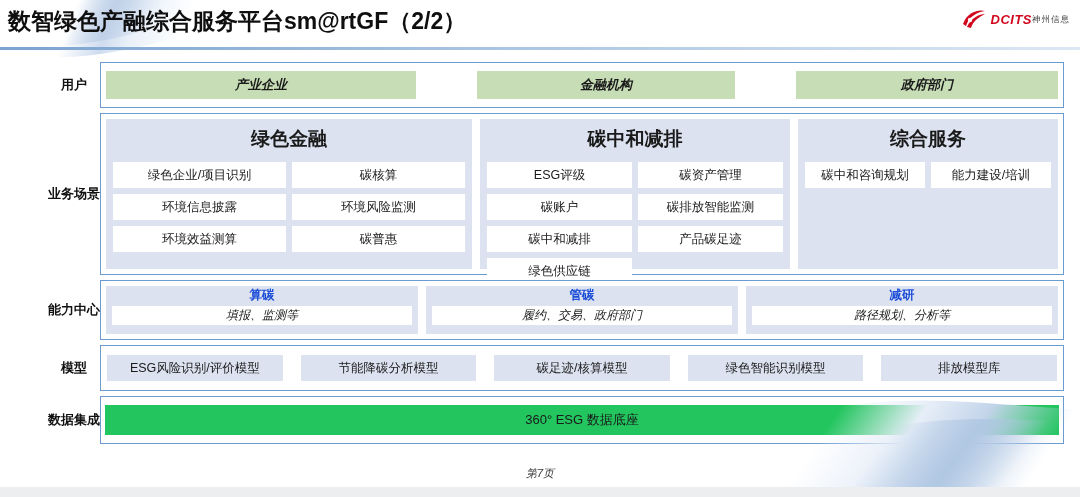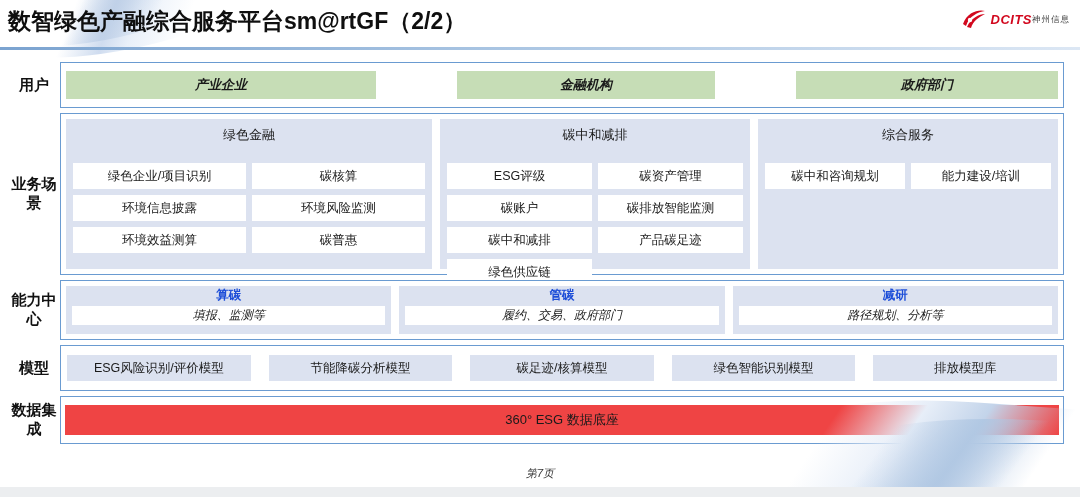--- a/index.html
+++ b/index.html
@@ -35,39 +35,39 @@
   .logo{position:absolute;right:10px;top:8px;display:flex;align-items:center;gap:4px;}
   .logo-mark{width:26px;height:22px;flex:0 0 auto;}
   .logo-txt{display:flex;flex-direction:row;line-height:1;}
   .logo-en{font-size:13px;font-weight:bold;color:#d2081e;letter-spacing:.5px;font-style:italic;}
   .logo-cn{font-size:8.5px;color:#444;letter-spacing:1px;margin-top:2px;}
 
   
   .grid{position:absolute;left:8px;top:62px;width:1056px;}
   .row{display:flex;align-items:stretch;margin-bottom:5px;}
   .row-label{width:52px;flex:0 0 52px;display:flex;align-items:center;justify-content:center;
-    text-align:center;font-size:15px;font-weight:bold;color:#111;line-height:1.25;}
+    text-align:center;font-size:13px;font-weight:bold;color:#111;line-height:1.25;margin-left:40px;}
   .row-box{flex:1;border:1.2px solid #6a9bd1;background:#fff;padding:4px;display:flex;gap:0;}
 
   
   .row-user .row-box{height:36px;align-items:center;justify-content:space-between;padding:4px 5px;}
   .user-chip{background:#c6ddb6;color:#1a1a1a;font-size:13px;font-weight:bold;
     display:flex;align-items:center;justify-content:center;height:28px;font-style:italic;}
   .user-chip.c1{width:310px;}
   .user-chip.c2{width:258px;}
   .user-chip.c3{width:262px;}
 
   
   .row-scenario .row-box{height:150px;gap:8px;padding:5px;}
   .panel{background:#dce2f0;padding:5px 7px 7px;display:flex;flex-direction:column;}
   .panel.p1{width:352px;flex:0 0 352px;}
   .panel.p2{width:296px;flex:0 0 296px;}
   .panel.p3{flex:1;}
-  .panel-title{text-align:center;font-size:13px;font-weight:normal;color:#1a1a1a;
-    margin:2px 0 19px;}
+  .panel-title{text-align:center;font-size:19px;font-weight:bold;color:#1a1a1a;
+    margin:2px 0 10px;}
   .tile-grid{display:flex;flex-wrap:wrap;gap:6px;align-content:flex-start;}
   .tile{background:#ffffff;color:#1a1a1a;font-size:12.5px;height:26px;
     display:flex;align-items:center;justify-content:center;text-align:center;}
   .panel.p1 .tile{width:calc(50% - 3px);}
   .panel.p2 .tile{width:calc(50% - 3px);}
   .panel.p3 .tile{width:calc(50% - 3px);}
 
   
   .row-cap .row-box{height:48px;gap:8px;padding:5px;}
   .cap{background:#dce2f0;flex:1;display:flex;flex-direction:column;padding:2px 6px 4px;}
@@ -75,21 +75,21 @@
   .cap-sub{background:#fff;margin-top:2px;height:19px;display:flex;align-items:center;
     justify-content:center;font-size:12px;font-style:italic;color:#1a1a1a;}
 
   
   .row-model .row-box{height:36px;align-items:center;gap:18px;padding:4px 6px;justify-content:center;}
   .model-chip{background:#dce2f0;color:#1a1a1a;font-size:12.5px;height:26px;flex:1;
     display:flex;align-items:center;justify-content:center;text-align:center;}
 
   
   .row-data .row-box{height:38px;align-items:center;padding:4px;}
-  .data-bar{background:#ef4444;flex:1;height:30px;display:flex;align-items:center;
+  .data-bar{background:#22c55e;flex:1;height:30px;display:flex;align-items:center;
     justify-content:center;font-size:13px;color:#1a1a1a;}
 
   .footer{position:absolute;left:0;top:466px;width:1080px;text-align:center;
     font-size:11px;font-style:italic;color:#333;}
 </style>
 </head>
 <body>
 
 <div class="slide">
 

